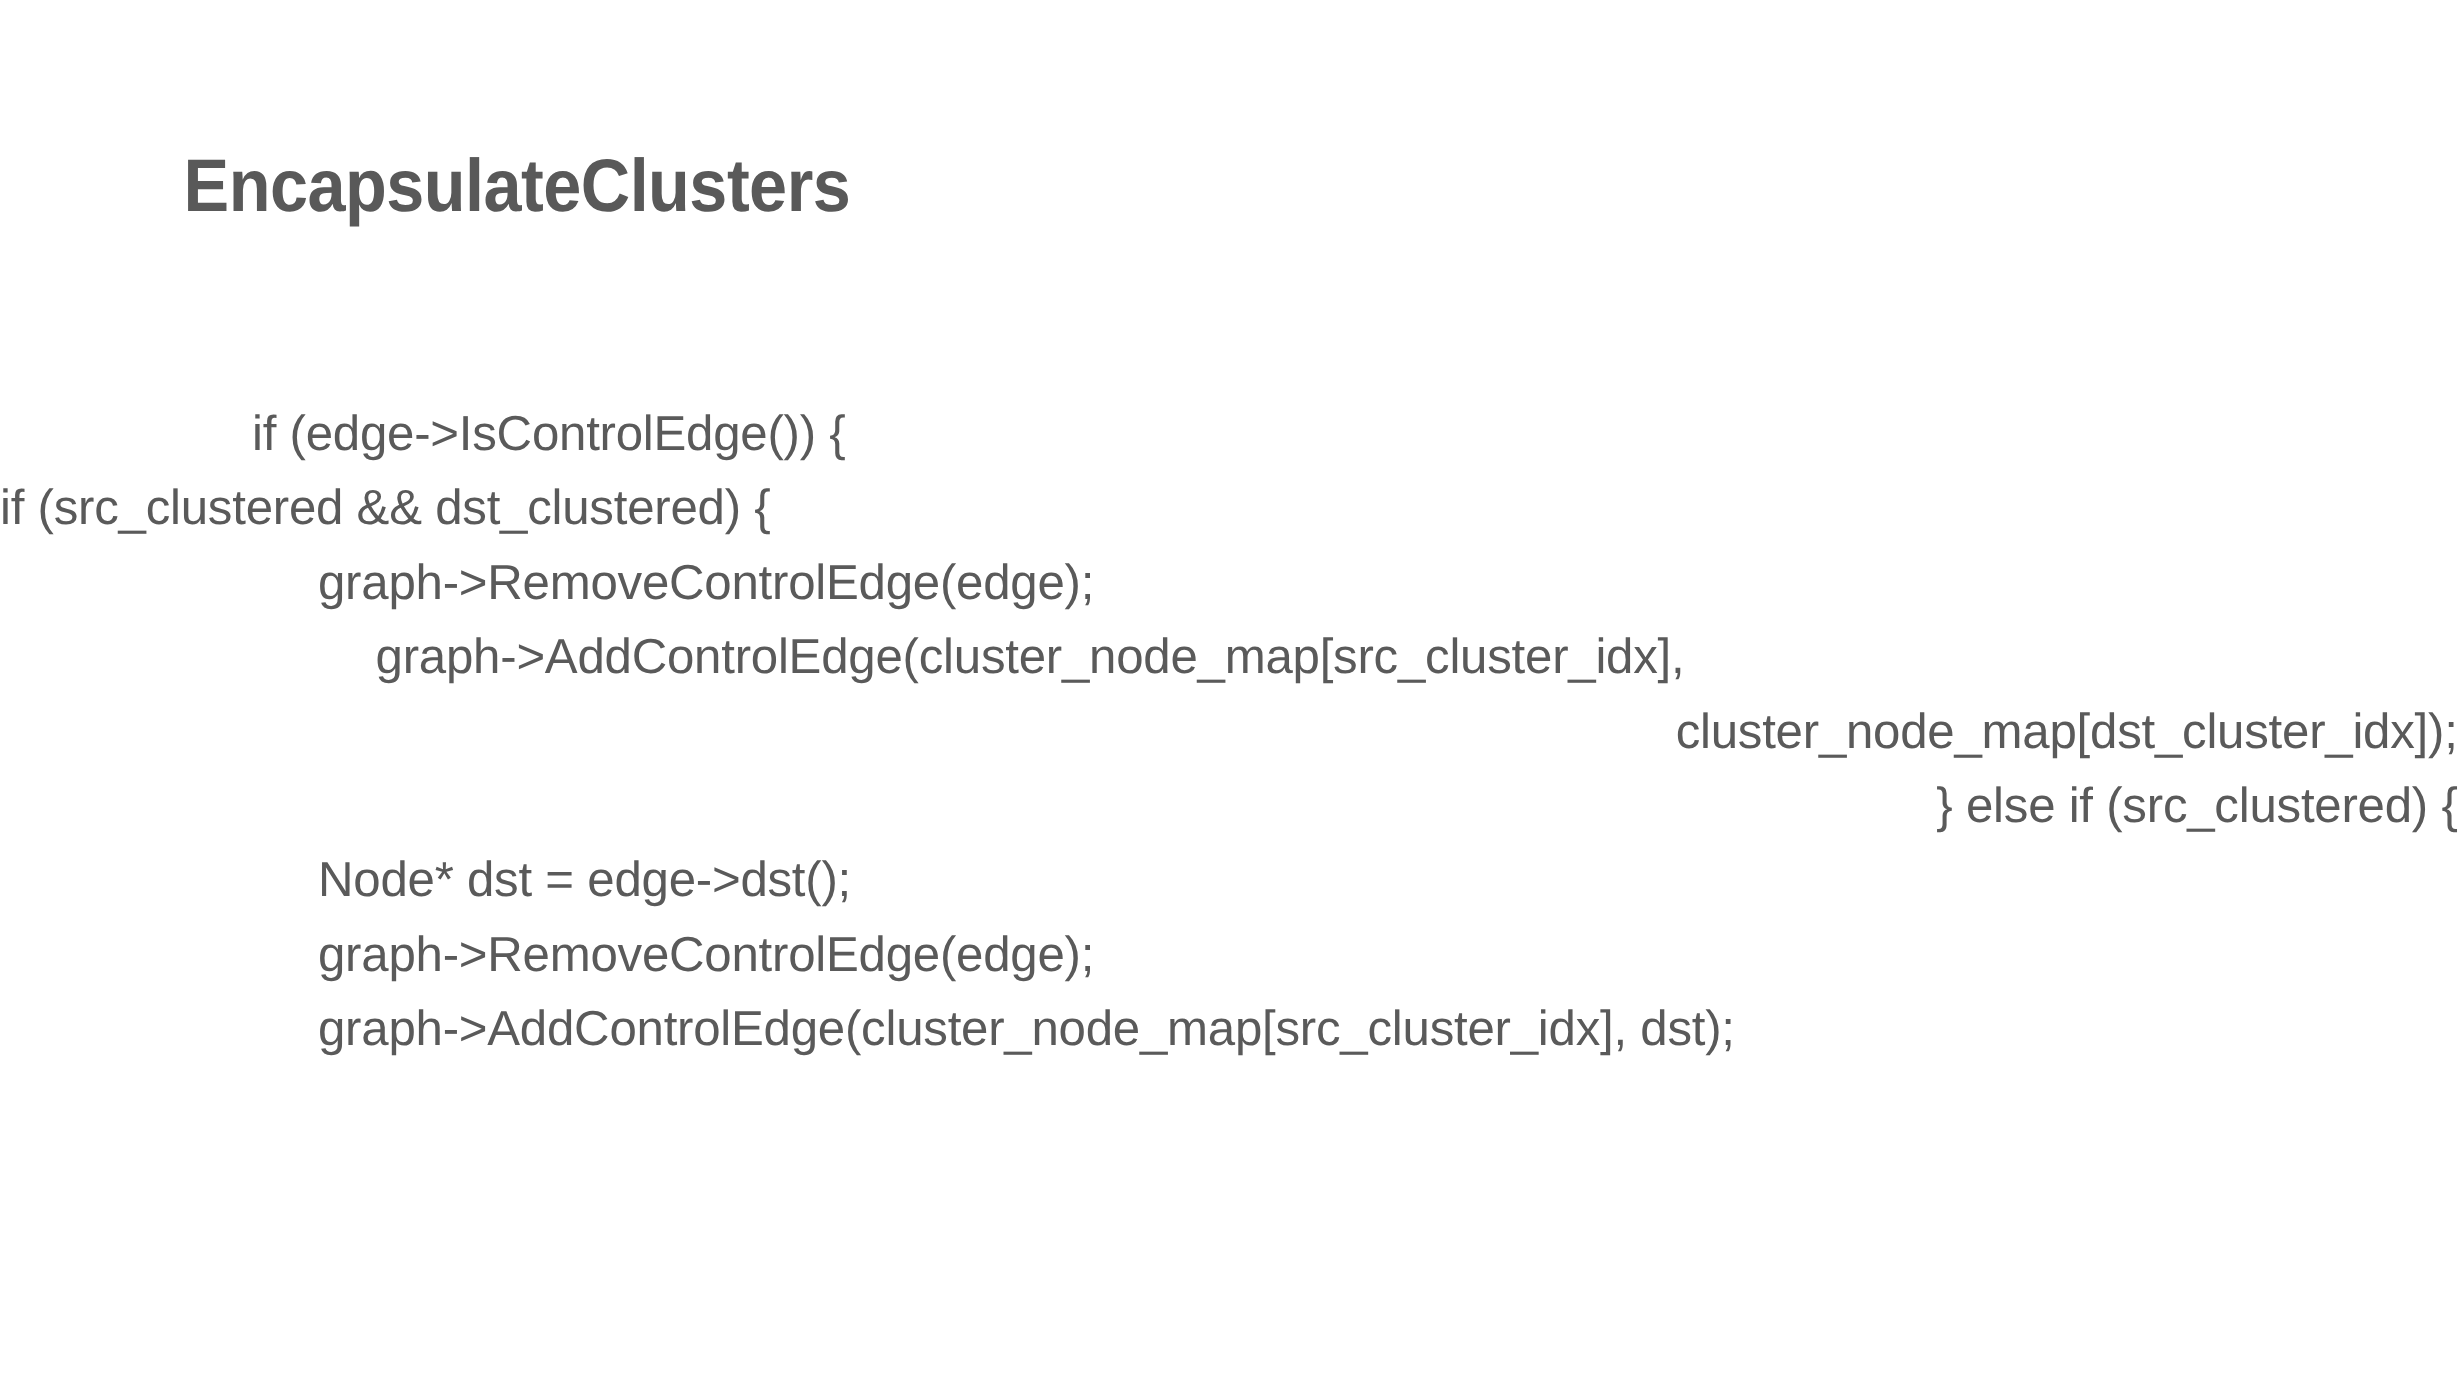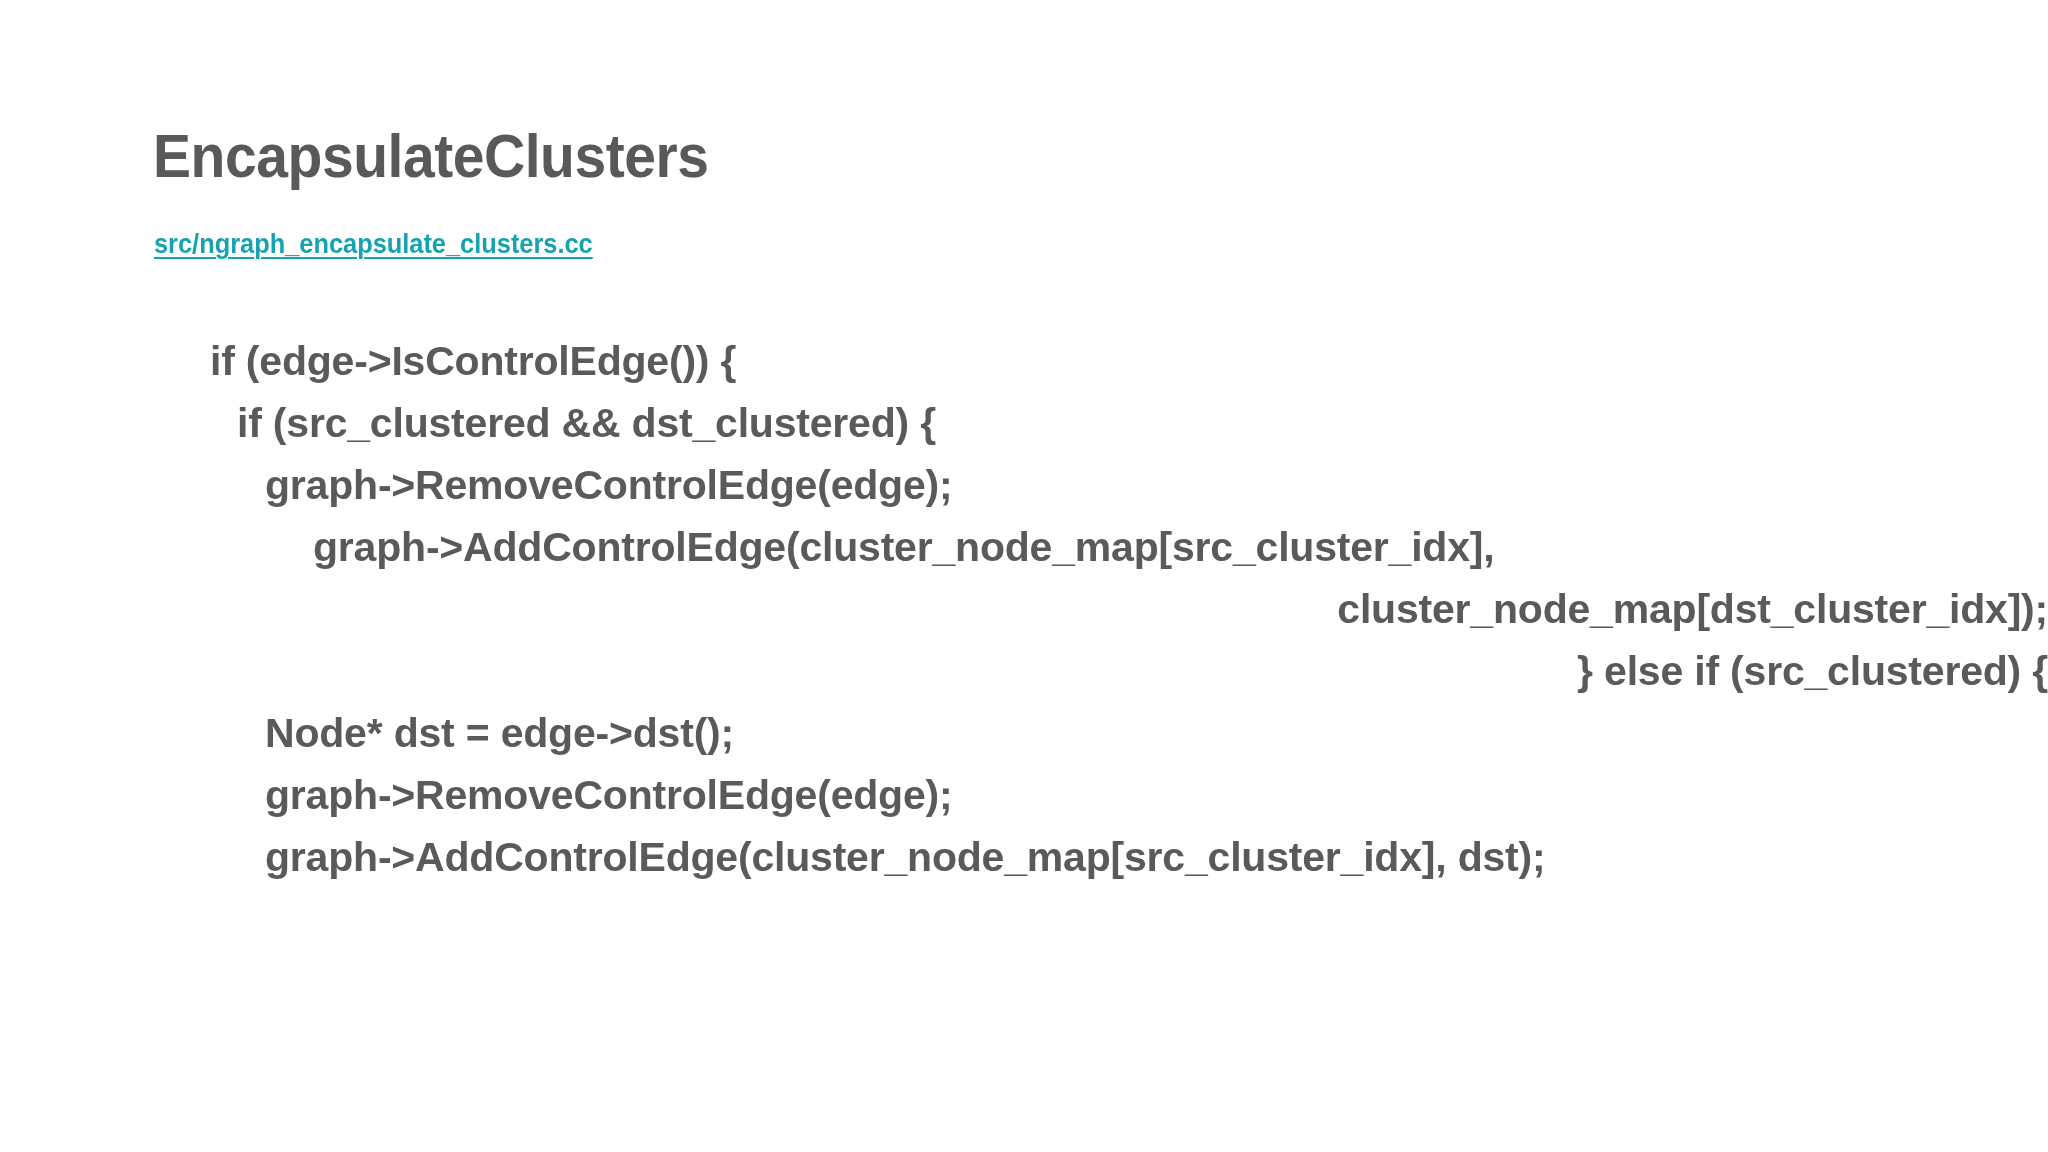--- a/index.html
+++ b/index.html
@@ -61,42 +61,39 @@
   
   .code-block {
     position: absolute;
     left: 0px;
     top: 330px;
     width: 2048px;
   }
   .code-line {
     font-family: "Liberation Sans", sans-serif;
     font-size: 41px;
-    font-weight: 700;
+    font-weight: 400;
     line-height: 62px;
     height: 62px;
     color: #5a5a5a;
     white-space: pre;
     letter-spacing: -0.2px;
   }
 </style>
 </head>
 <body>
 
 <div class="slide">
 
   <h1 class="slide-title">EncapsulateClusters</h1>
 
-  <div class="source-link-wrap">
-    <a class="source-link">src/ngraph_encapsulate_clusters.cc</a>
-  </div>
 
   <div class="code-block">
       <div class="code-line" style="padding-left: 210px;">if (edge-&gt;IsControlEdge()) {</div>
-      <div class="code-line" style="padding-left: 237px;">if (src_clustered &amp;&amp; dst_clustered) {</div>
+      <div class="code-line" style="">if (src_clustered &amp;&amp; dst_clustered) {</div>
       <div class="code-line" style="padding-left: 265px;">graph-&gt;RemoveControlEdge(edge);</div>
       <div class="code-line" style="padding-left: 265px; margin-left: 48px;">graph-&gt;AddControlEdge(cluster_node_map[src_cluster_idx],</div>
       <div class="code-line" style="padding-left: 578px; text-align: right;">cluster_node_map[dst_cluster_idx]);</div>
       <div class="code-line" style="padding-left: 237px; text-align: right;">} else if (src_clustered) {</div>
       <div class="code-line" style="padding-left: 265px;">Node* dst = edge-&gt;dst();</div>
       <div class="code-line" style="padding-left: 265px;">graph-&gt;RemoveControlEdge(edge);</div>
       <div class="code-line" style="padding-left: 265px;">graph-&gt;AddControlEdge(cluster_node_map[src_cluster_idx], dst);</div>
     </div>
 
 </div>

